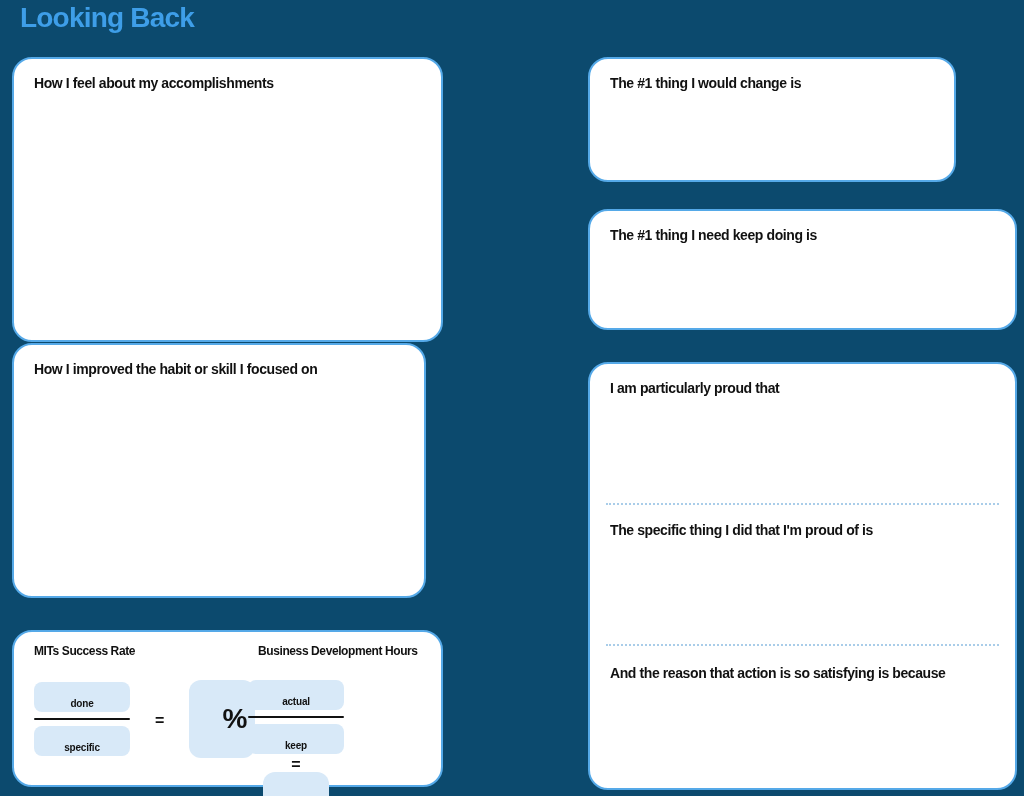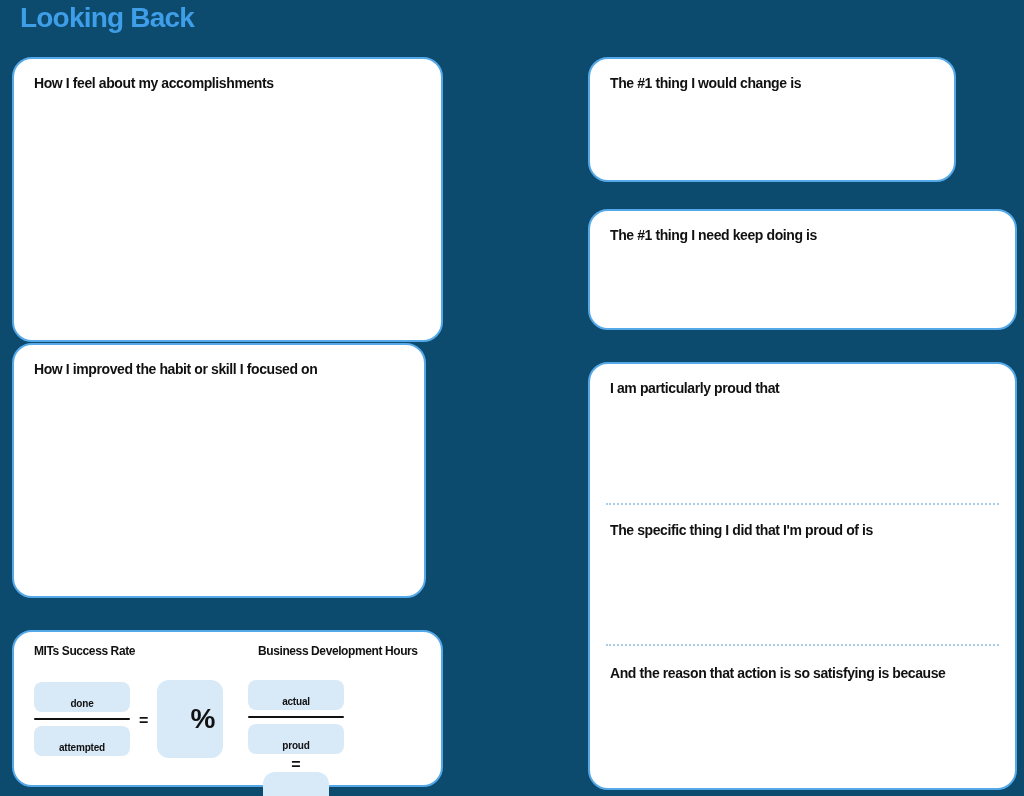--- a/index.html
+++ b/index.html
@@ -46,21 +46,21 @@
     position:absolute; top:12px;
     font-size:12px; font-weight:700; letter-spacing:-0.4px; white-space:nowrap;
   }
   #metric-title-1 { left:20px; }
   #metric-title-2 { left:222px;margin-left:22px; }
 
   .metric-group {
     position:absolute; top:48px;
     display:flex; align-items:center;
   }
-  #metric-group-1 { left:20px; }
+  #metric-group-1 { left:20px;gap:16px; }
   #metric-group-2 { left:234px;flex-direction:column; }
 
   .fraction { width:96px; display:flex; flex-direction:column; }
   .frac-cell {
     height:30px; background:#D8E9F8; border-radius:8px;
     display:flex; align-items:flex-end; justify-content:center;
     font-size:10px; font-weight:700; letter-spacing:-0.2px;
     padding-bottom:3px; color:#111111;
   }
   .frac-line { height:2px; background:#111111; margin:6px 0; border-radius:1px; }
@@ -110,31 +110,31 @@
   </div>
 
   <div class="panel" id="box-metrics">
     <div class="metric-title" id="metric-title-1">MITs Success Rate</div>
     <div class="metric-title" id="metric-title-2">Business Development Hours</div>
 
     <div class="metric-group" id="metric-group-1">
       <div class="fraction">
         <div class="frac-cell">done</div>
         <div class="frac-line"></div>
-        <div class="frac-cell">attempted</div>
+        <div class="frac-cell">specific</div>
       </div>
       <div class="equals">=</div>
       <div class="result-cell">%</div>
     </div>
 
     <div class="metric-group" id="metric-group-2">
       <div class="fraction">
         <div class="frac-cell">actual</div>
         <div class="frac-line"></div>
-        <div class="frac-cell">proud</div>
+        <div class="frac-cell">keep</div>
       </div>
       <div class="equals">=</div>
       <div class="result-cell">%</div>
     </div>
   </div>
 
   <div class="panel" id="box-change">
     <div class="panel-label">The #1 thing I would change is</div>
     <div class="write-area"></div>
   </div>

